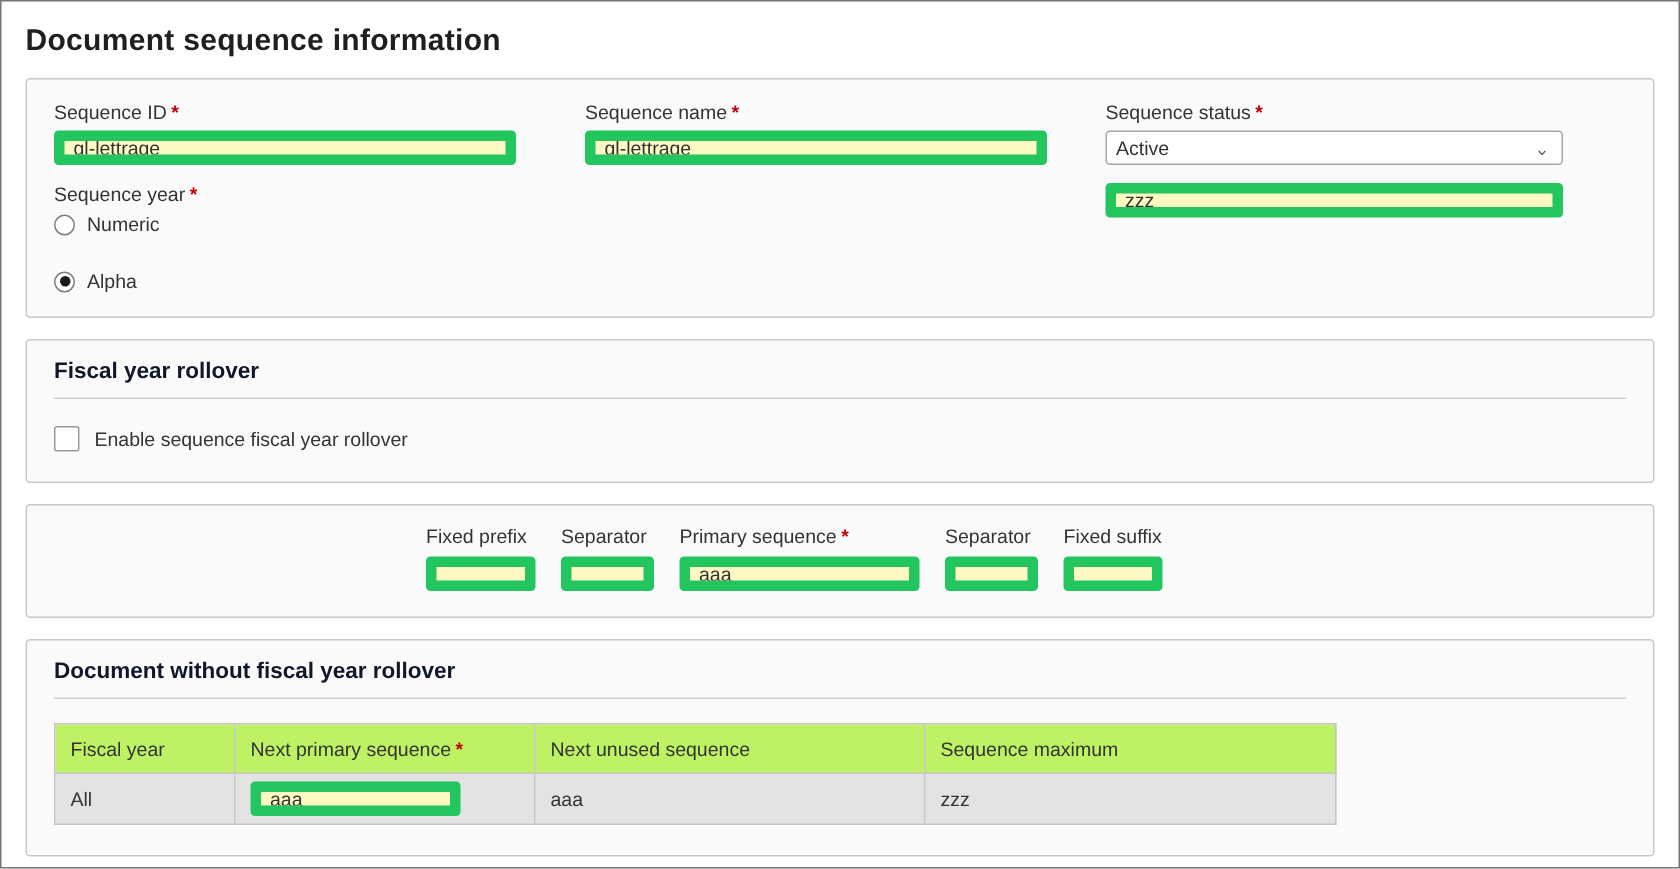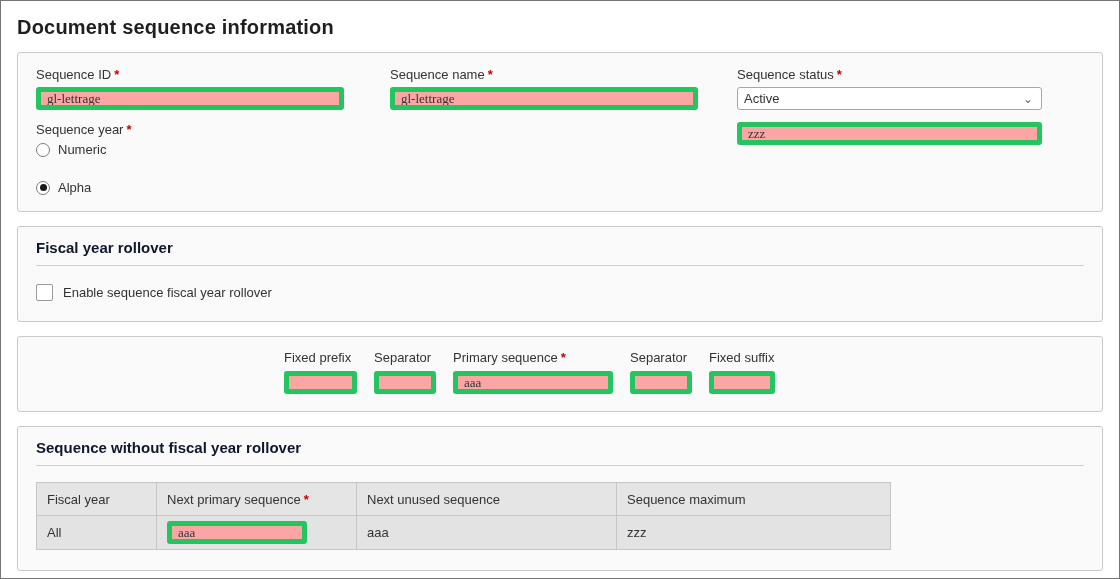--- a/index.html
+++ b/index.html
@@ -30,24 +30,24 @@
   label.field-label, .field-label {
     display: block;
     font-size: 13px;
     color: #333;
     margin-bottom: 5px;
   }
   .asterisk { color: #c00000; font-weight: bold; margin-left: 3px; font-size: 13px; }
 
   input.text-input {
     height: 23px;
-    border: 5px solid #22c55e;
+    border: 7px solid #22c55e;
     border-radius: 3px;
-    background: #fca5a5;
-    font-family: Liberation Serif, serif;
+    background: #fef9c3;
+    font-family: Liberation Sans, sans-serif;
     font-size: 13px;
     color: #333;
     padding: 2px 6px;
     outline: none;
   }
   .w-main { width: 308px; }
 
   
   .general-grid {
     display: grid;
@@ -125,21 +125,21 @@
   
   .seq-table { border-collapse: collapse; table-layout: fixed; margin-top: 16px; width: 854px; }
   .seq-table th, .seq-table td {
     border: 1px solid #c6c6c6;
     font-size: 13px;
     color: #333;
     text-align: left;
     font-weight: normal;
     padding: 8px 10px;
   }
-  .seq-table th { background: #e5e5e5; height: 33px; }
+  .seq-table th { background: #bef264; height: 33px; }
   .seq-table td { background: #e3e3e3; height: 34px; padding-top: 5px; padding-bottom: 5px; }
   .col-fy { width: 120px; }
   .col-nps { width: 200px; }
   .col-nus { width: 260px; }
   .col-sm { width: 274px; }
   .table-input { width: 140px; }
 
   .footer-bar {
     margin-top: auto;
     height: 10px;
@@ -216,21 +216,21 @@
       <input class="text-input fmt-sep" value="" style="">
     </div>
     <div class="format-field">
       <span class="field-label">Fixed suffix</span>
       <input class="text-input fmt-suffix" value="" style="">
     </div>
   </div>
 </div>
 
 <div class="panel" style="padding:12px 18px 20px 18px">
-  <div class="section-heading">Sequence without fiscal year rollover</div>
+  <div class="section-heading">Document without fiscal year rollover</div>
   <table class="seq-table">
     <colgroup>
       <col class="col-fy">
         <col class="col-nps">
         <col class="col-nus">
         <col class="col-sm">
     </colgroup>
     <thead>
       <tr>
         <th>Fiscal year</th>

